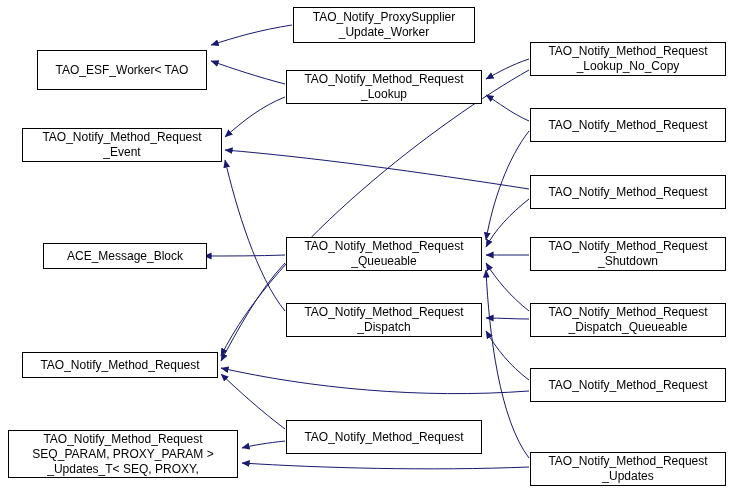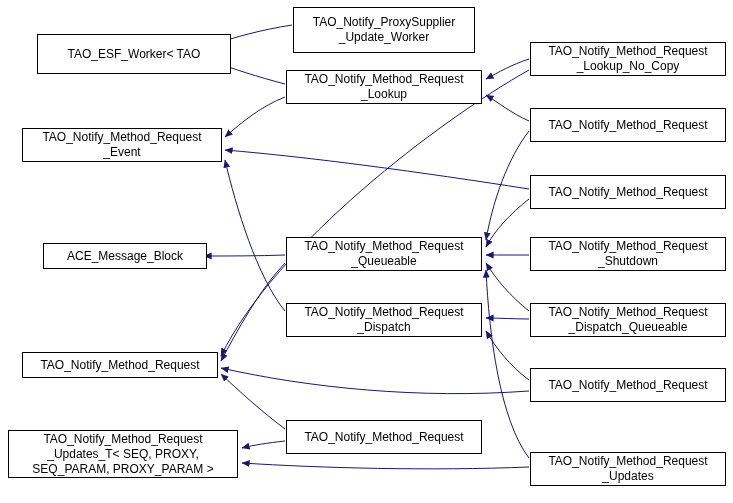--- a/index.html
+++ b/index.html
@@ -53,26 +53,26 @@
     <path class="edge" marker-end="url(#arrowhead)" d="M529,319 C514,319 500,318 486,318"></path>
     <path class="edge" marker-end="url(#arrowhead)" d="M529,311 C510,296 496,279 486,263"></path>
     <path class="edge" marker-end="url(#arrowhead)" d="M529,380 C510,366 496,348 486,331"></path>
     <path class="edge" marker-end="url(#arrowhead)" d="M529,391 C420,399 310,388 221,368"></path>
     <path class="edge" marker-end="url(#arrowhead)" d="M285,441 C267,443 254,445 242,448"></path>
     <path class="edge" marker-end="url(#arrowhead)" d="M285,429 C261,411 239,391 221,374"></path>
     <path class="edge" marker-end="url(#arrowhead)" d="M529,467 C430,471 320,468 242,463"></path>
     <path class="edge" marker-end="url(#arrowhead)" d="M529,458 C500,420 489,335 486,270"></path>
   </svg>
 
-  <div class="node" style="left:293px;top:7px;width:182px;height:46px">
+  <div class="node" style="left:293px;top:7px;width:182px;height:36px">
     <span>TAO_Notify_ProxySupplier</span>
     <span>_Update_Worker</span>
   </div>
 
-  <div class="node" style="left:37px;top:34px;width:194px;height:40px">
+  <div class="node" style="left:37px;top:50px;width:170px;height:40px">
     <span>TAO_ESF_Worker&lt; TAO</span>
   </div>
 
   <div class="node" style="left:286px;top:70px;width:196px;height:34px">
     <span>TAO_Notify_Method_Request</span>
     <span>_Lookup</span>
   </div>
 
   <div class="node" style="left:530px;top:42px;width:196px;height:34px">
     <span>TAO_Notify_Method_Request</span>
@@ -123,22 +123,22 @@
   <div class="node" style="left:530px;top:368px;width:196px;height:34px">
     <span>TAO_Notify_Method_Request</span>
   </div>
 
   <div class="node" style="left:286px;top:420px;width:196px;height:34px">
     <span>TAO_Notify_Method_Request</span>
   </div>
 
   <div class="node" style="left:8px;top:430px;width:230px;height:48px">
     <span>TAO_Notify_Method_Request</span>
+    <span>SEQ_PARAM, PROXY_PARAM &gt;</span>
     <span>_Updates_T&lt; SEQ, PROXY,</span>
-    <span>SEQ_PARAM, PROXY_PARAM &gt;</span>
   </div>
 
   <div class="node" style="left:530px;top:452px;width:196px;height:34px">
     <span>TAO_Notify_Method_Request</span>
     <span>_Updates</span>
   </div>
 
 </div>
 
 </body></html>

